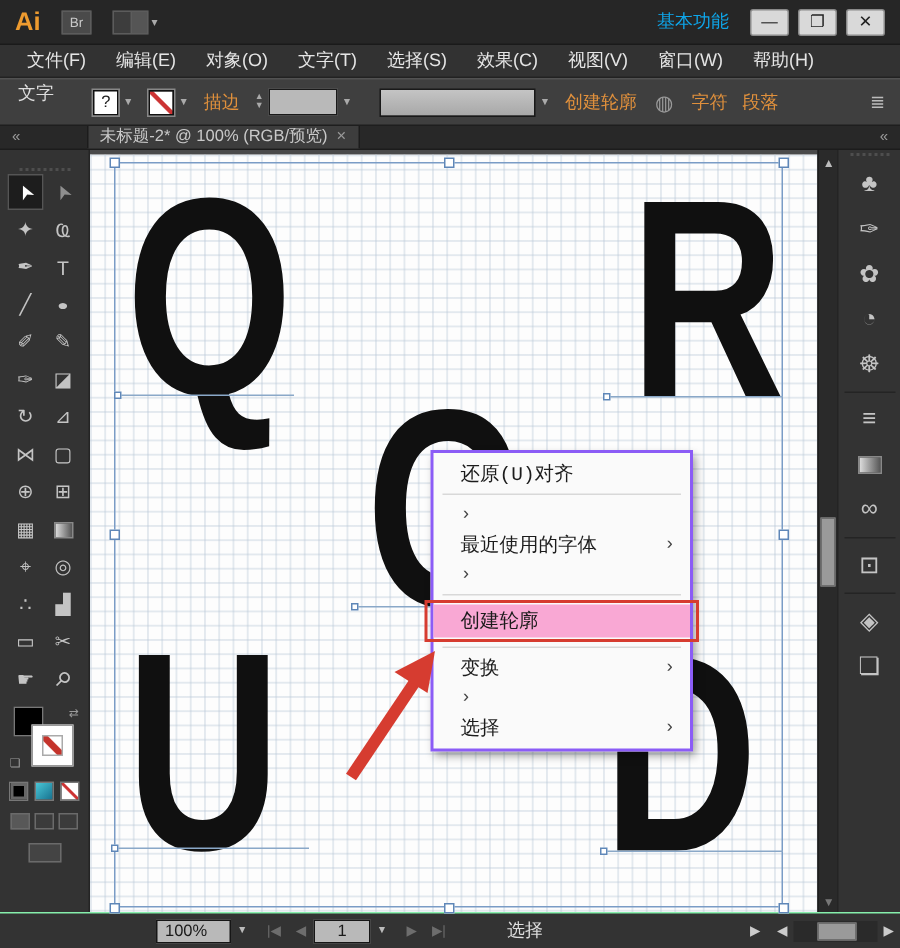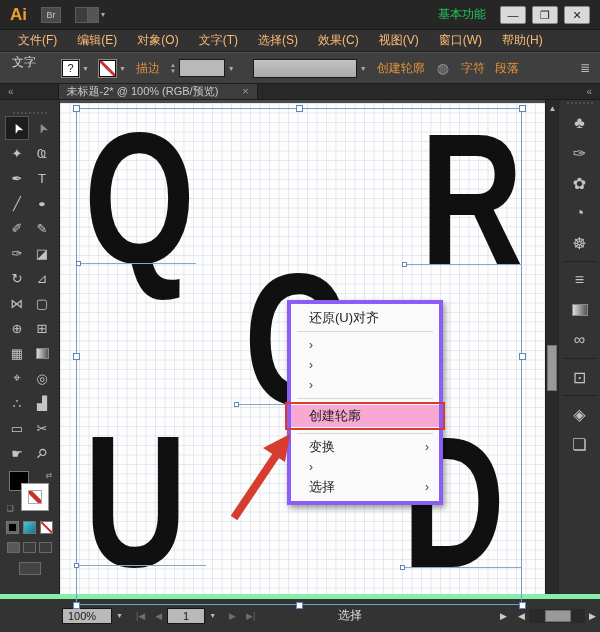--- a/index.html
+++ b/index.html
@@ -11,29 +11,29 @@
   .titlebar { position:absolute; top:0; left:0; right:0; height:30px; background:#262626;
     display:flex; align-items:center; border-bottom:1px solid #1a1a1a; }
   .ai-logo { color:#ee9b2f; font-weight:bold; font-size:17px; margin:0 14px 0 10px; }
   .mini-icon { width:20px; height:16px; background:#4a4a4a; border:1px solid #5c5c5c;
     color:#c9c9c9; font-size:9px; display:flex; align-items:center; justify-content:center; margin-right:14px; }
   .ws-icon { width:24px; height:16px; background:#3d3d3d; border:1px solid #5c5c5c; margin-right:2px;
     display:flex; }
   .ws-icon i { flex:1; border-right:1px solid #5c5c5c; } .ws-icon i:last-child{border-right:none;background:#555;}
   .caret { color:#aaa; font-size:8px; margin-right:8px; }
   .tb-spacer { flex:1; }
-  .workspace { color:#22c55e; font-size:12px; margin-right:14px; }
+  .workspace { color:#0ea5e9; font-size:12px; margin-right:14px; }
   .winbtn { width:26px; height:18px; background:#d9d9d9; border:1px solid #8a8a8a; border-radius:2px;
     color:#222; font-size:11px; line-height:16px; text-align:center; margin-right:6px; }
   .winbtn.close { margin-right:10px; }
 
   
   .menubar { position:absolute; top:30px; left:0; right:0; height:22px; background:#323232;
     display:flex; align-items:center; padding-left:8px; border-bottom:1px solid #222; }
-  .menubar .mitem { color:#fdba74; font-size:12px; padding:0 10px; }
+  .menubar .mitem { color:#e5e5e5; font-size:12px; padding:0 10px; }
 
   
   .controlbar { position:absolute; top:52px; left:0; right:0; height:32px; background:#3f3f3f;
     border-top:1px solid #525252; border-bottom:1px solid #1e1e1e; display:flex; align-items:center; }
   .obj-label { color:#ddd; font-size:12px; margin:0 26px 12px 12px; }
   .swatch { width:17px; height:17px; background:#fff; border:1px solid #111; outline:1px solid #888;
     font-size:11px; color:#222; text-align:center; line-height:15px; }
   .swatch.none { background:linear-gradient(45deg,#fff 42%,#c33 46%,#c33 56%,#fff 60%); color:transparent; }
   .dd { color:#aaa; font-size:7px; margin:0 10px 0 3px; }
   .orange { color:#e0903c; font-size:12px; }
@@ -41,21 +41,21 @@
   .valbox { width:46px; height:18px; background:#b9b9b9; border:1px solid #191919; }
   .longbox { width:104px; height:19px; background:linear-gradient(#c4c4c4,#a8a8a8); border:1px solid #191919; margin-left:8px; }
   .ctl-circle { color:#9a9a9a; font-size:14px; margin:0 12px; }
   .panel-menu { color:#bbb; font-size:12px; margin-left:auto; margin-right:10px; }
 
   
   .tabstrip { position:absolute; top:84px; left:0; right:0; height:16px; background:#282828;
     display:flex; align-items:stretch; border-bottom:1px solid #1c1c1c; }
   .collapse { color:#9a9a9a; font-size:10px; line-height:16px; padding:0 8px; }
   .doc-tab { background:#3d3d3d; color:#c9c9c9; font-size:11px; line-height:15px; padding:0 8px;
-    margin-left:36px; border-right:1px solid #1c1c1c; border-left:1px solid #1c1c1c; display:flex; gap:24px; }
+    margin-left:36px; border-right:1px solid #1c1c1c; border-left:1px solid #1c1c1c; display:flex; gap:6px; }
   .doc-tab .x { color:#9a9a9a; }
   .tabspacer { flex:1; }
 
   
   .main { position:absolute; top:100px; left:0; right:0; bottom:22px; display:flex; }
 
   
   .toolbar { width:60px; background:#333; border-right:1px solid #242424; display:flex; flex-direction:column; align-items:center; }
   .tb-head { width:100%; height:12px; color:#8a8a8a; font-size:9px; line-height:11px; padding-left:4px; }
   .tb-dots { width:34px; border-top:2px dotted #4e4e4e; margin-bottom:2px; }
@@ -98,22 +98,22 @@
     transform:scaleX(.76); transform-origin:left top; z-index:1; }
   .l0{left:24px;top:4px;} .l1{left:360px;top:5px;} .l2{left:184px;top:145px;}
   .l3{left:24px;top:307px;} .l4{left:342px;top:308px;}
   .sel-rect { position:absolute; left:16px; top:8px; width:446px; height:497px;
     border:1px solid #7a9cc6; z-index:2; }
   .handle { position:absolute; width:7px; height:7px; background:#fff; border:1px solid #5f87b8; z-index:3; }
   .baseline { position:absolute; height:1px; background:#8aa8c8; z-index:2; }
   .bl-dot { position:absolute; width:5px; height:5px; background:#fff; border:1px solid #5f87b8; z-index:2; }
 
   
-  .ctx { position:absolute; left:227px; top:200px; width:156px; background:#fafafa;
-    border:4px solid #8b5cf6; box-shadow:2px 3px 6px rgba(0,0,0,.4); padding:4px 0; z-index:5; }
+  .ctx { position:absolute; left:227px; top:200px; width:175px; background:#fafafa;
+    border:2px solid #8b5cf6; box-shadow:2px 3px 6px rgba(0,0,0,.4); padding:4px 0; z-index:5;font-family:Liberation Mono, monospace; }
   .menu-item { display:flex; align-items:center; height:20px; padding:0 10px 0 18px;
     font-size:13px; color:#1c1c1c; }
   .menu-item .lbl { flex:1; }
   .menu-item .sub { color:#444; font-size:12px; }
   .menu-item.disabled { color:#a8a8a8; }
   .menu-sep { height:1px; background:#d8d8d8; margin:3px 6px; }
   .red-frame { border:2px solid #d63c30; margin:2px -6px; padding:1px 4px; }
   .menu-item.highlight { background:#f9a8d4; height:22px; }
 
   
@@ -128,22 +128,22 @@
   
   .panelstrip { width:42px; background:#333; border-left:1px solid #242424; display:flex;
     flex-direction:column; align-items:center; padding-top:2px; }
   .pdots { width:26px; border-top:2px dotted #4e4e4e; margin-bottom:4px; }
   .picon { width:34px; height:30px; display:flex; align-items:center; justify-content:center;
     color:#c4c4c4; font-size:16px; }
   .psep { width:34px; border-top:1px solid #242424; margin:3px 0; }
   .pgrad { width:16px; height:12px; background:linear-gradient(90deg,#ddd,#555); border:1px solid #888; }
 
   
-  .statusbar { position:absolute; left:0; right:0; bottom:0; height:38px; background:#333;
-    border-top:5px solid #86efac; display:flex; align-items:center; font-size:11px; }
+  .statusbar { position:absolute; left:0; right:0; bottom:0; height:24px; background:#333;
+    border-top:1px solid #86efac; display:flex; align-items:center; font-size:11px;padding-left:42px; }
   .zoombox { width:50px; height:16px; background:#b9b9b9; border:1px solid #161616; color:#1a1a1a;
     line-height:14px; padding-left:5px; margin-left:62px; }
   .sb-dd { color:#bbb; font-size:7px; padding:0 8px 0 4px; }
   .navbtn { color:#6d6d6d; font-size:9px; padding:0 5px; }
   .abox { width:38px; height:16px; background:#b9b9b9; border:1px solid #161616; color:#1a1a1a;
     line-height:14px; text-align:center; }
   .sb-status { position:absolute; left:338px; color:#ddd; font-size:12px; }
   .sb-next { position:absolute; left:500px; color:#ccc; font-size:9px; }
   .hscroll { position:absolute; right:0; width:86px; height:22px; display:flex; align-items:center; }
   .hs-arrow { color:#ccc; font-size:9px; padding:0 4px; }
@@ -359,20 +359,21 @@
 
       <div class="ctx" id="ctxmenu" data-name="context-menu">
           <div class="menu-item" data-name="context-menu-item-undo-align">
             <span class="lbl" data-name="menu-item-label">还原(U)对齐</span>
           </div>
           <div class="menu-sep" data-name="menu-separator"></div>
           <div class="menu-item" data-name="context-menu-item-font">
             <span class="sub" data-name="submenu-arrow-icon">›</span>
           </div>
           <div class="menu-item" data-name="context-menu-item-recent-fonts">
+            <span class="lbl" data-name="menu-item-label">最近使用的字体</span>
             <span class="sub" data-name="submenu-arrow-icon">›</span>
           </div>
           <div class="menu-item" data-name="context-menu-item-size">
             <span class="sub" data-name="submenu-arrow-icon">›</span>
           </div>
           <div class="menu-sep" data-name="menu-separator"></div>
           <div class="red-frame" data-name="annotation-highlight-box">
             <div class="menu-item highlight" data-name="context-menu-item-create-outlines">
               <span class="lbl" data-name="menu-item-label">创建轮廓</span>
             </div>

